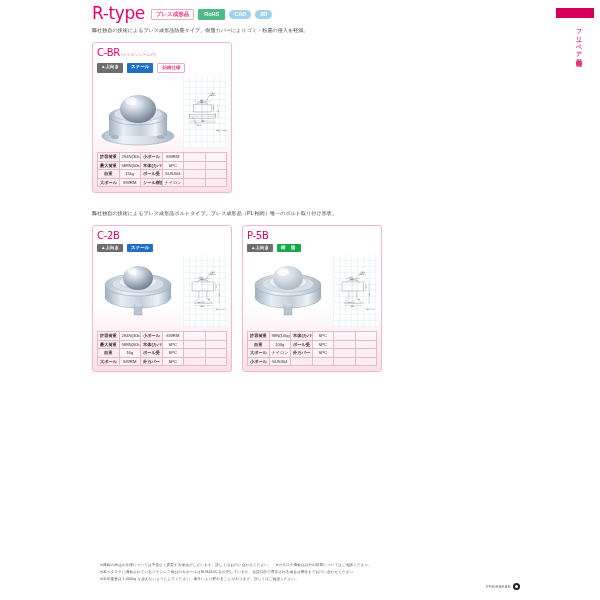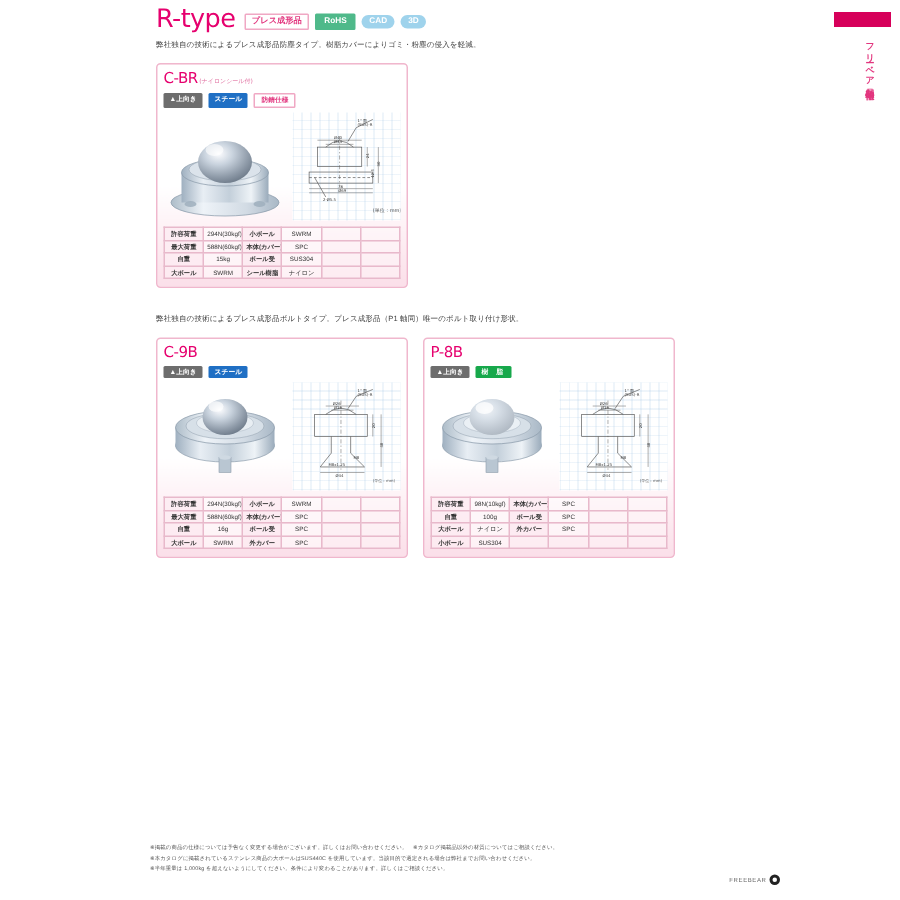--- a/index.html
+++ b/index.html
@@ -20,21 +20,21 @@
     width:38px;height:10px;background:#d6005a;margin-left:4px;
   }
   .side-tab-body{
     margin-top:6px;width:14px;margin-left:16px;
     writing-mode:vertical-rl;text-orientation:upright;
     font-size:6px;line-height:1.05;letter-spacing:.5px;
     color:#e2357e;font-weight:bold;white-space:nowrap;
   }
 
   
-  .section{position:absolute;left:104px;width:352px;}
+  .section{position:absolute;left:92px;width:352px;}
   #sec-r{top:2px;}
   #sec-b{top:205px;}
 
   .sec-head{display:flex;align-items:flex-end;gap:6px;height:20px;}
   .sec-title{
     font-size:17px;font-weight:normal;color:#e6006e;
     letter-spacing:-.4px;line-height:17px;
     font-family:"DejaVu Sans",sans-serif;
   }
   .badges{display:flex;align-items:center;gap:4px;padding-bottom:2px;}
@@ -48,21 +48,21 @@
     color:#ffffff;background:#9fd3ec;border-radius:7px;padding:2px 5px;
   }
   .sec-desc{
     margin-top:5px;font-size:5px;line-height:1.5;color:#3c3c3c;
     letter-spacing:.1px;
   }
 
   
   .cards{margin-top:7px;display:flex;gap:10px;}
   .card{
-    width:168px;
+    width:140px;
     border:1px solid #f0b7cd;
     border-radius:3px;
     background:linear-gradient(180deg,#ffffff 0%,#ffffff 55%,#fdeef3 78%,#fbdfe9 100%);
     padding:4px 4px 5px 4px;
     box-sizing:border-box;
     position:relative;
   }
   .card-title{
     font-size:10px;color:#e6006e;font-weight:normal;letter-spacing:-.3px;
     font-family:"DejaVu Sans",sans-serif;line-height:11px;
@@ -271,21 +271,21 @@
     </div>
   </div>
 
   <div class="section" id="sec-b">
     <div class="sec-desc">弊社独自の技術によるプレス成形品ボルトタイプ。プレス成形品（P1 軸同）唯一のボルト取り付け形状。</div>
 
     <div class="cards">
 
       <div class="card">
         <div class="card-title">
-          <span>C-9B</span>
+          <span>C-2B</span>
           <span class="sub"></span>
         </div>
         <div class="card-badges">
           <span class="cb cb-dir">▲上向き</span>
           <span class="cb cb-steel">スチール</span>
         </div>
         <div class="card-body">
           <div class="photo">
             <svg width="82" height="72" viewBox="0 0 82 72">
               <ellipse cx="41" cy="42" rx="33" ry="11" fill="url(#gbody)" stroke="#94a3b1" stroke-width=".5"></ellipse>
@@ -365,21 +365,21 @@
               <td>SPC</td>
               <td class="empty"></td>
               <td class="empty"></td>
             </tr>
           </tbody>
         </table>
       </div>
 
       <div class="card">
         <div class="card-title">
-          <span>P-8B</span>
+          <span>P-5B</span>
           <span class="sub"></span>
         </div>
         <div class="card-badges">
           <span class="cb cb-dir">▲上向き</span>
           <span class="cb cb-resin">樹 脂</span>
         </div>
         <div class="card-body">
           <div class="photo">
             <svg width="82" height="72" viewBox="0 0 82 72">
               <ellipse cx="41" cy="42" rx="33" ry="11" fill="url(#gbody)" stroke="#94a3b1" stroke-width=".5"></ellipse>

